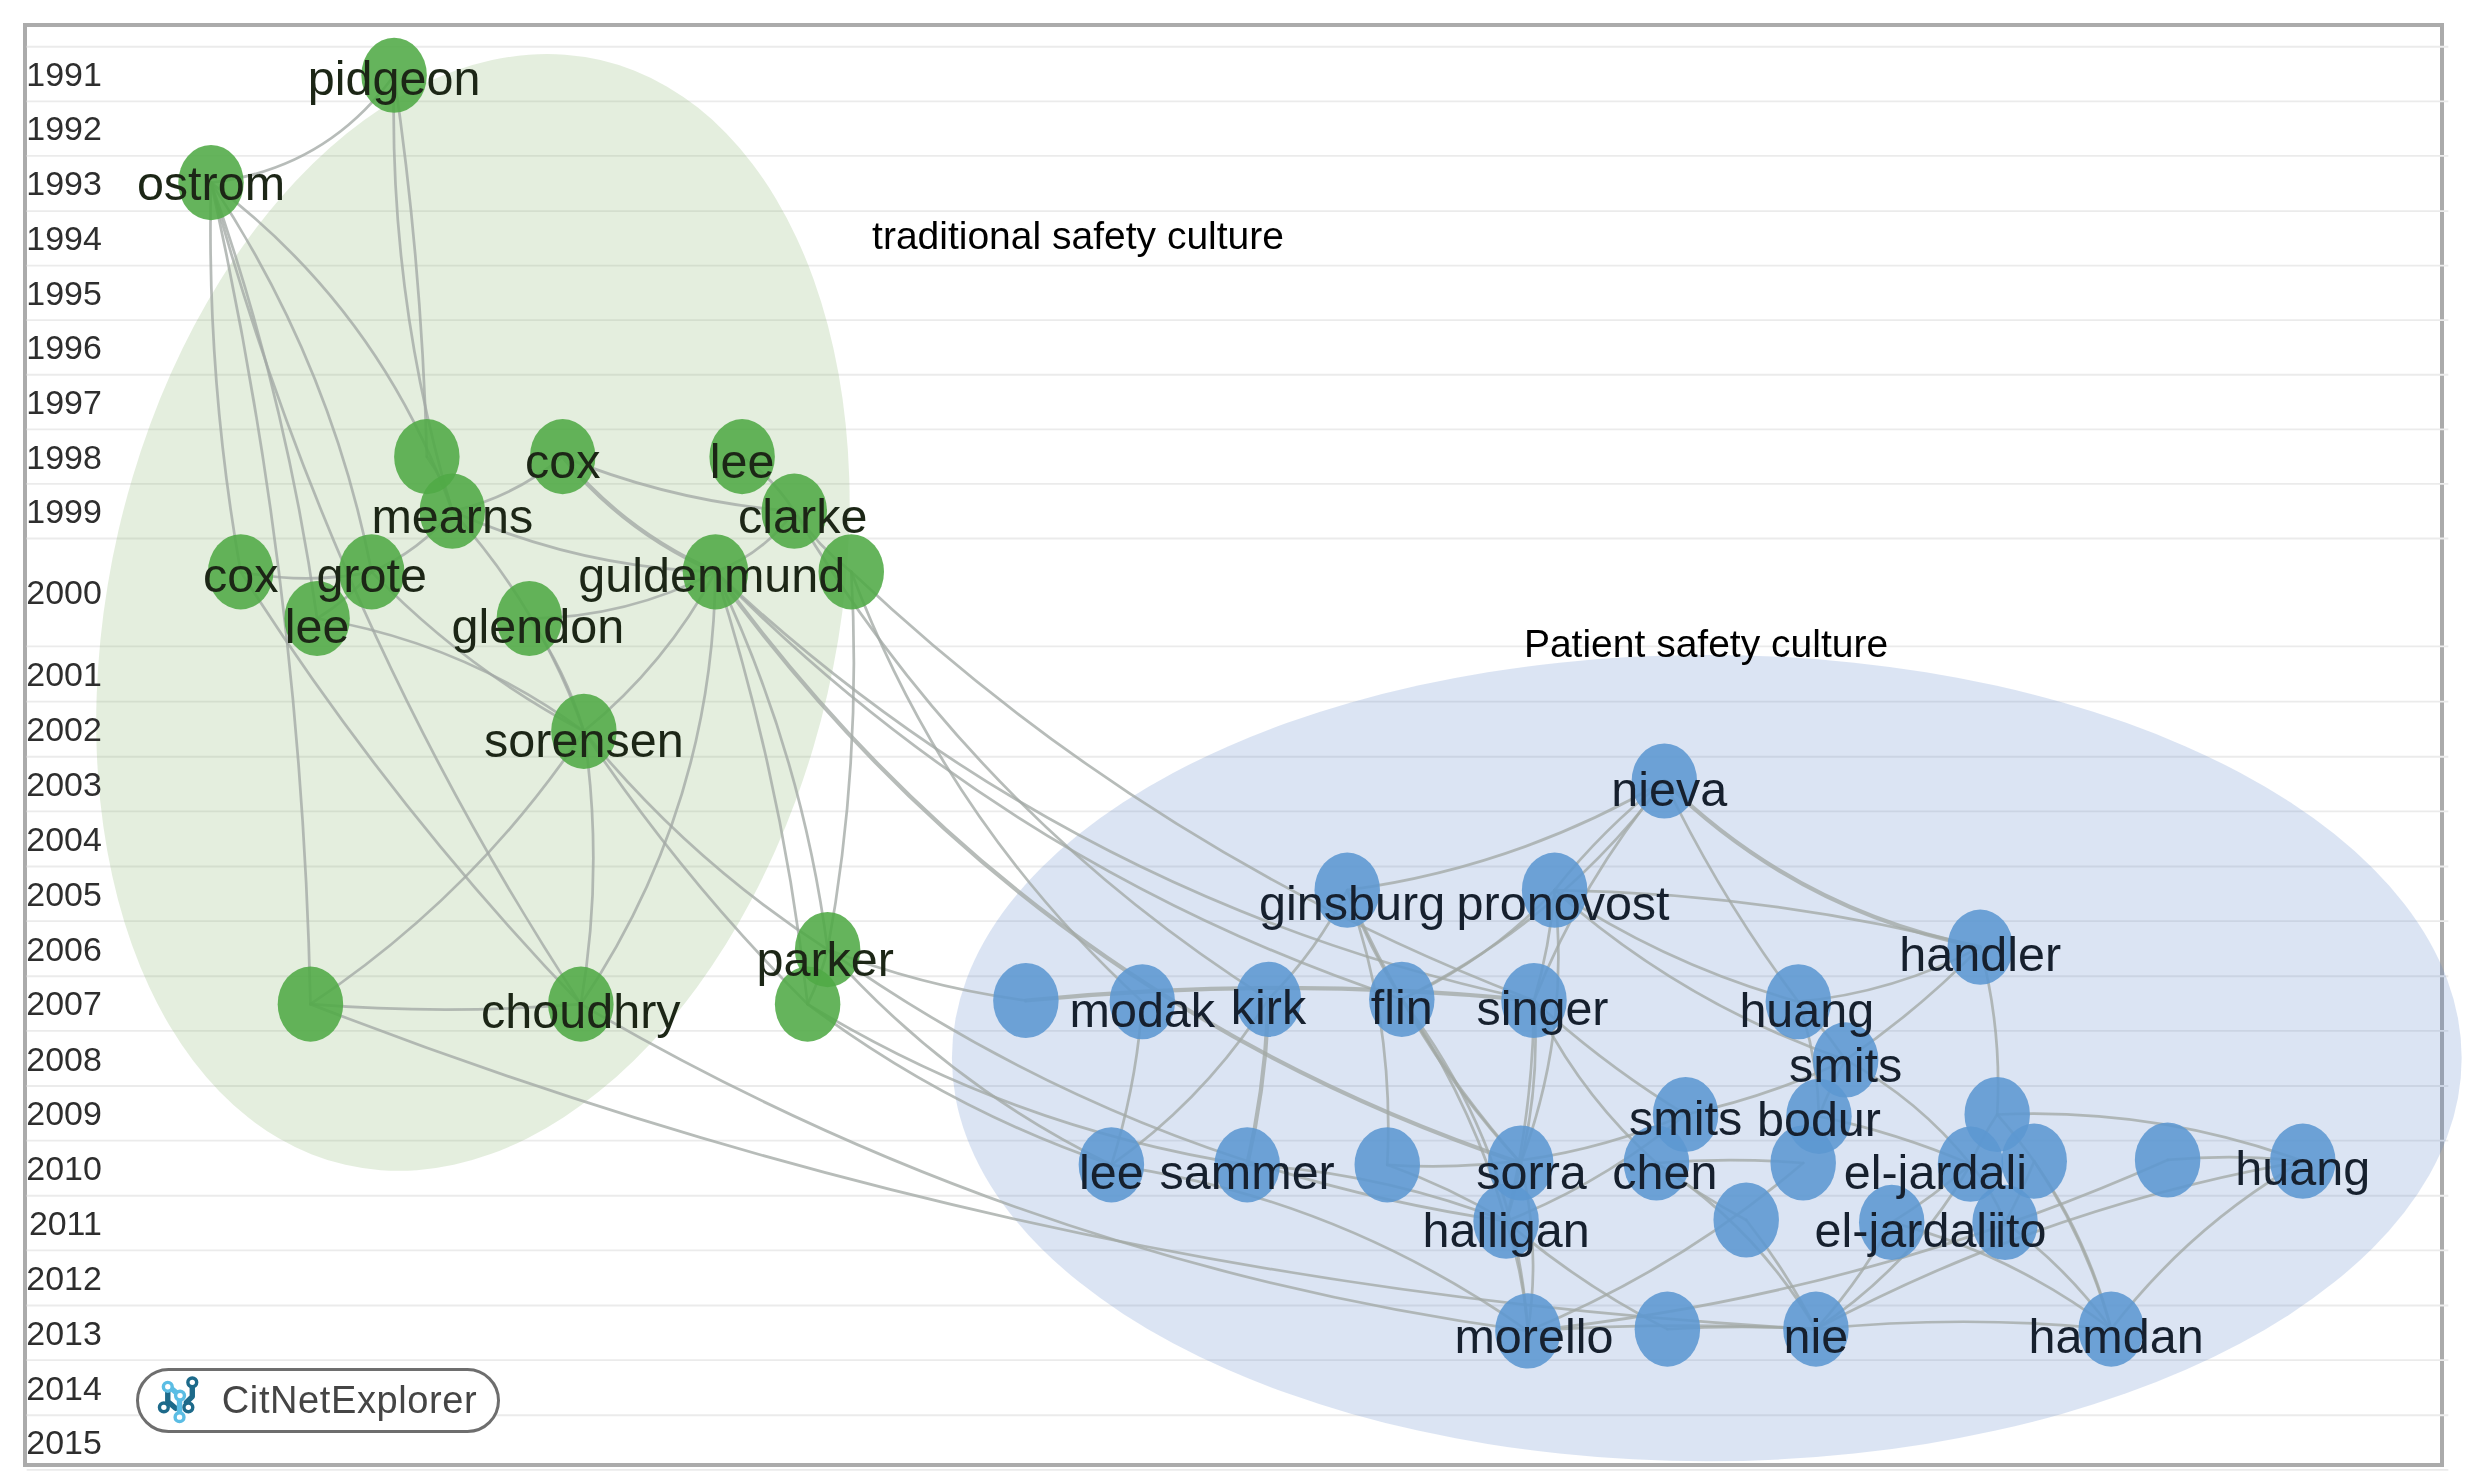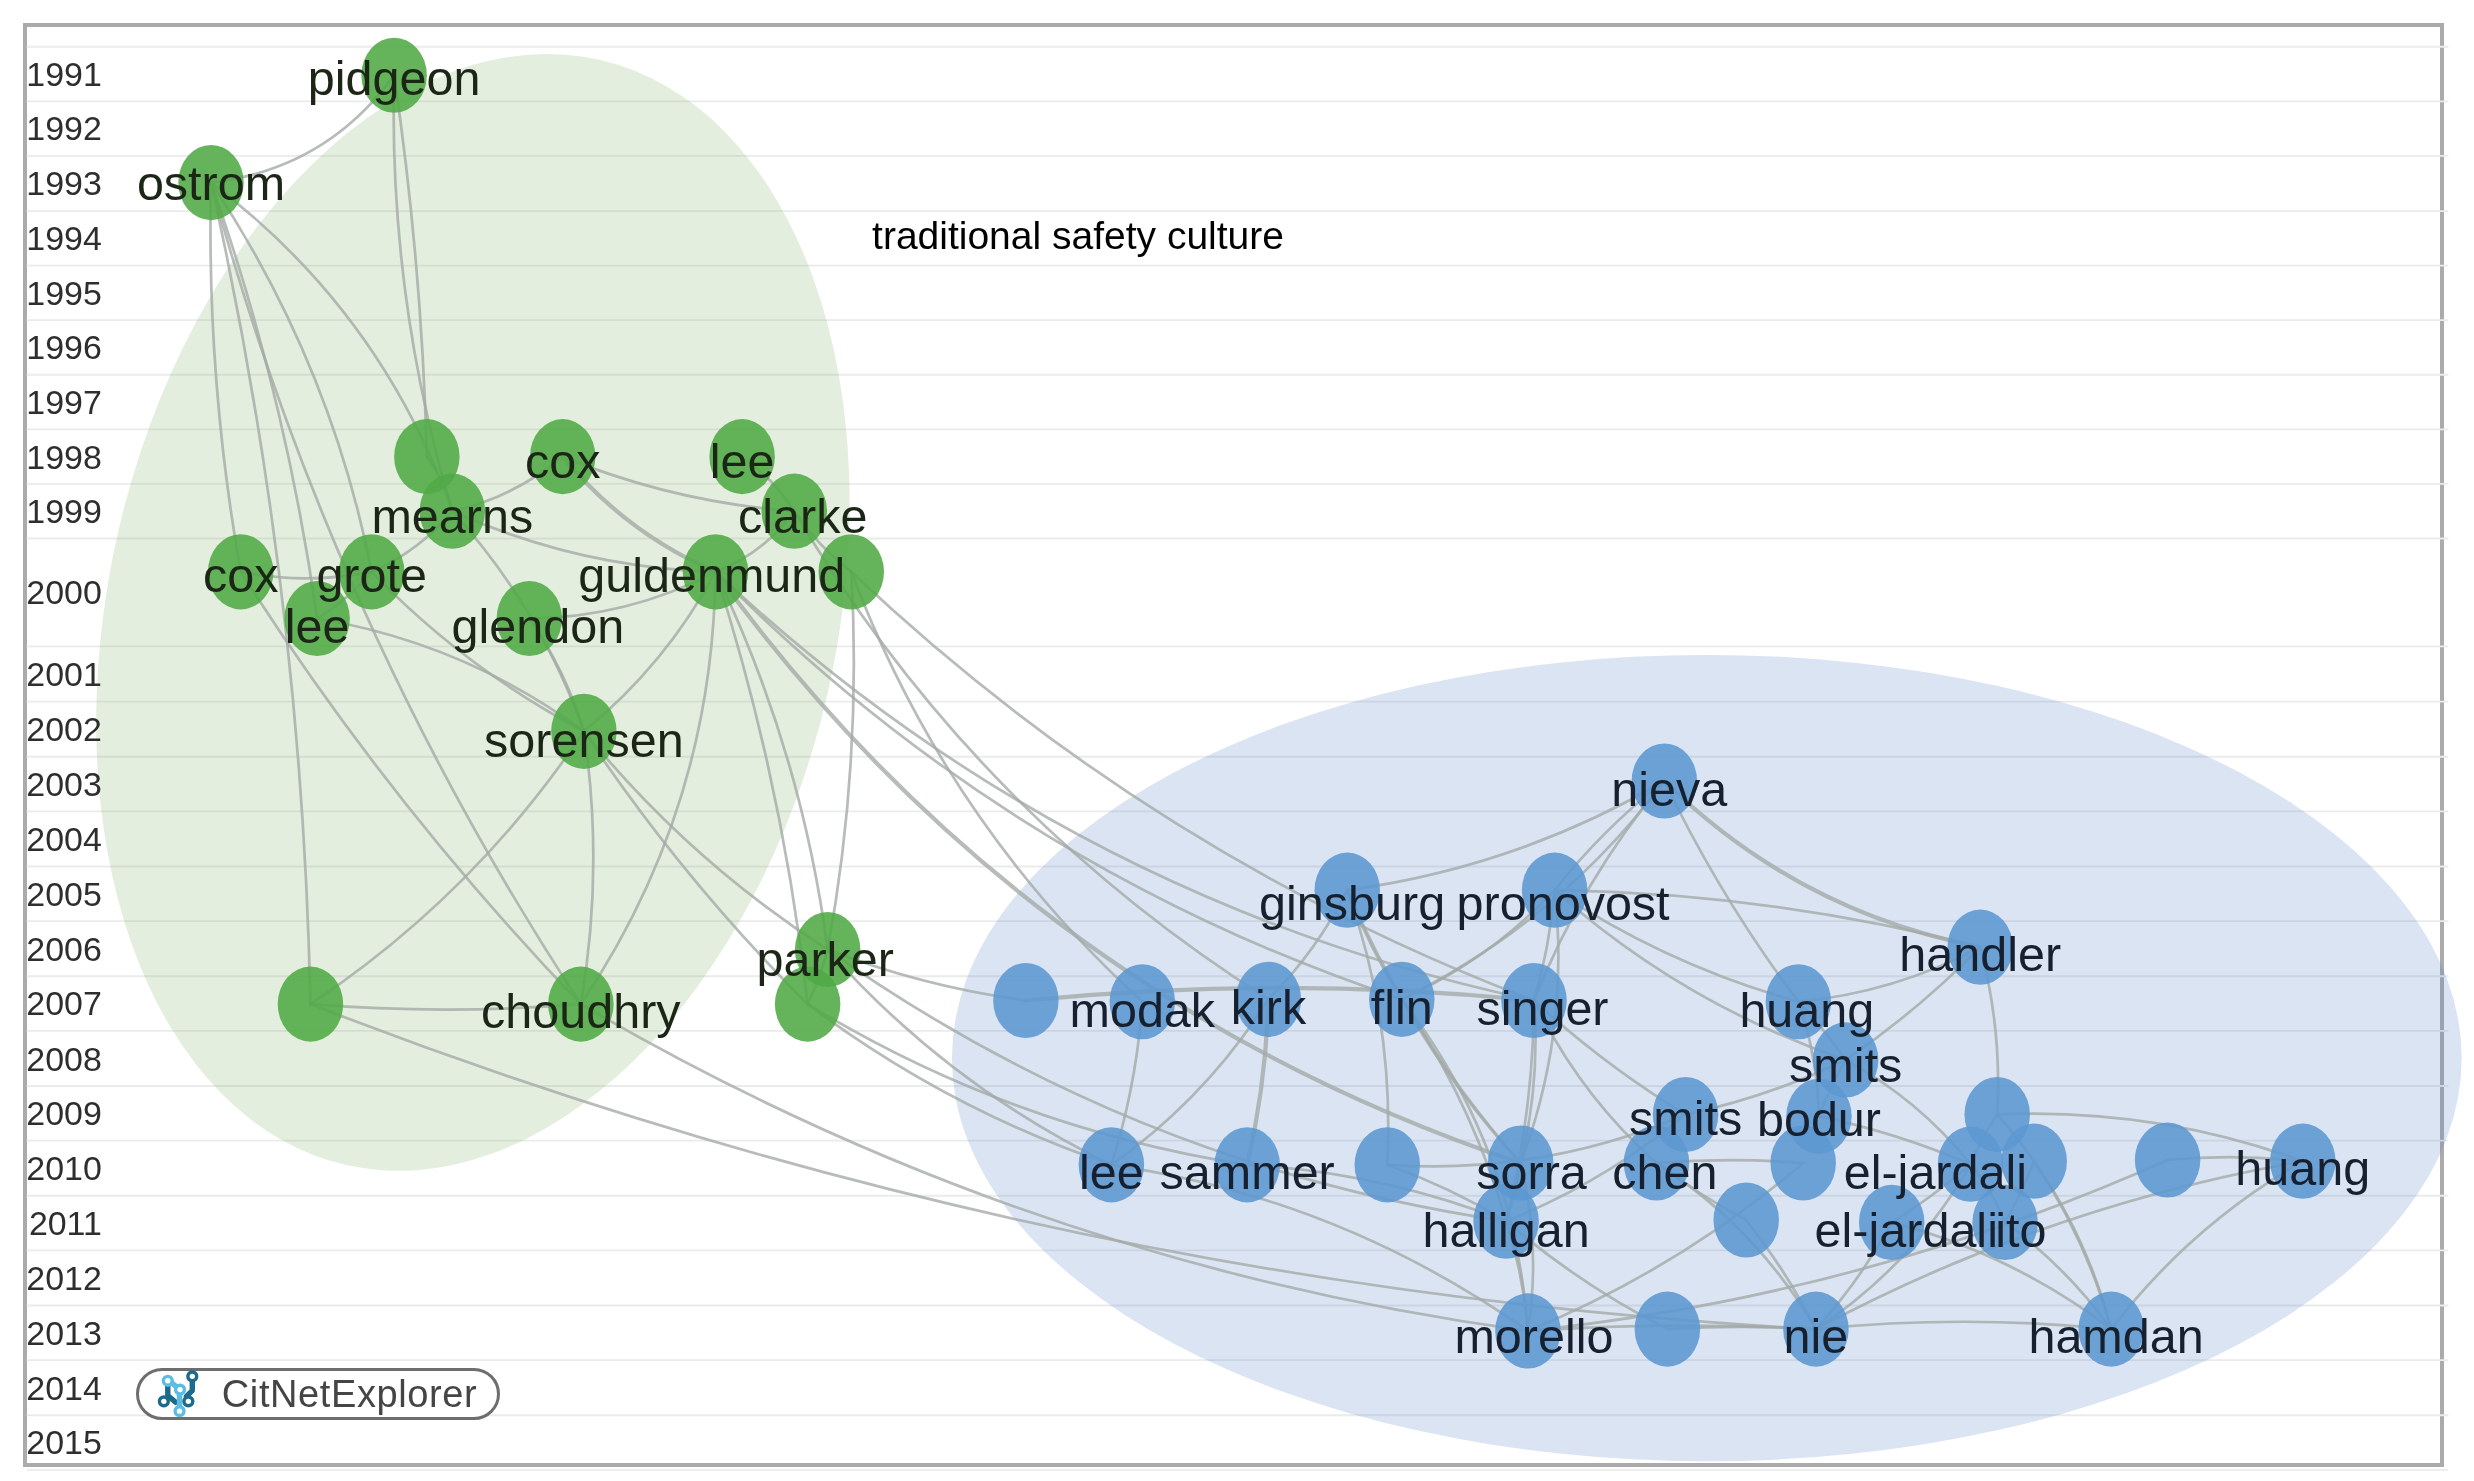--- a/index.html
+++ b/index.html
@@ -3,21 +3,21 @@
 <meta charset="utf-8">
 <style>
   html,body{margin:0;padding:0;background:#fff;}
   .screen{position:relative;width:2475px;height:1482px;background:#ffffff;overflow:hidden;
           font-family:"Liberation Sans", sans-serif;}
   .frame{position:absolute;left:23px;top:23px;width:2421px;height:1444px;
          border:4.2px solid #ababab;background:#ffffff;box-sizing:border-box;}
   svg.net{position:absolute;left:0;top:0;}
   .cluster-title{position:absolute;transform:translate(-50%,-50%);white-space:nowrap;
                  font-size:39px;color:#000;letter-spacing:0px;margin-top:43px;}
-  .logo{position:absolute;left:136px;top:1368px;width:364px;height:52px;background:#fff;
+  .logo{position:absolute;left:136px;top:1368px;width:364px;height:65px;background:#fff;
         border:3px solid #6e6e6e;border-radius:33px;box-sizing:border-box;
         display:flex;align-items:center;gap:15.8px;padding-left:18px;}
   .logo-text{font-size:38px;color:#454545;letter-spacing:0.6px;}
 </style>
 </head>
 <body>
 
 <div class="screen">
   <div class="frame"></div>
   <svg class="net" width="2475" height="1482" viewBox="0 0 4082 2444">
@@ -276,20 +276,21 @@
       <text x="168" y="1855.6" text-anchor="end" font-size="56" fill="#2e2e2e">2009</text>
       <text x="168" y="1946.6" text-anchor="end" font-size="56" fill="#2e2e2e">2010</text>
       <text x="168" y="2036.6" text-anchor="end" font-size="56" fill="#2e2e2e">2011</text>
       <text x="168" y="2127.6" text-anchor="end" font-size="56" fill="#2e2e2e">2012</text>
       <text x="168" y="2217.6" text-anchor="end" font-size="56" fill="#2e2e2e">2013</text>
       <text x="168" y="2308.6" text-anchor="end" font-size="56" fill="#2e2e2e">2014</text>
       <text x="168" y="2398.6" text-anchor="end" font-size="56" fill="#2e2e2e">2015</text>
     </svg>
 
   <div class="cluster-title" style="left: 1078px; top: 193px; color: rgb(0, 0, 0);">traditional safety culture</div>
+  <div class="cluster-title" style="left: 1706px; top: 601px; color: rgb(0, 0, 0);">Patient safety culture</div>
 
   <div class="logo">
     <svg width="49" height="49" viewBox="0 0 100 100">
       <g fill="none" stroke-linecap="round" stroke-linejoin="round">
         <path d="M22,32 L22,52 L38,66" stroke="#1d6a8a" stroke-width="11"></path>
         <path d="M72,22 L72,42 L60,54" stroke="#1d6a8a" stroke-width="11"></path>
         <path d="M46,48 L46,72" stroke="#5bbde4" stroke-width="11"></path>
         <path d="M30,26 L44,38" stroke="#5bbde4" stroke-width="11"></path>
       </g>
       <g fill="#ffffff">

